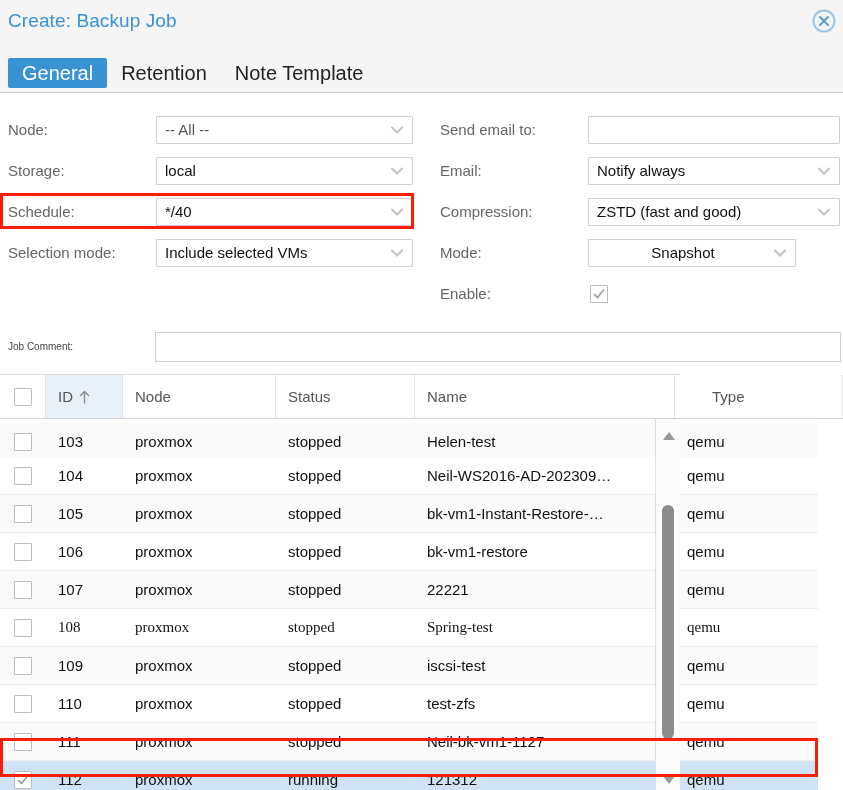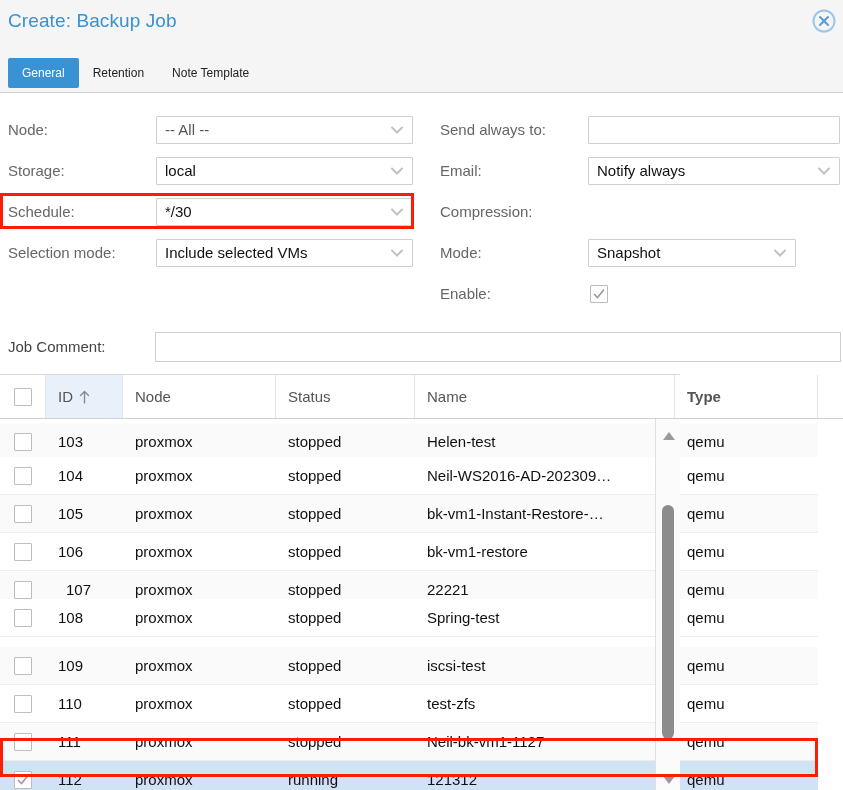--- a/index.html
+++ b/index.html
@@ -21,21 +21,21 @@
     font-size: 19px; color: #3892d4; letter-spacing: .1px;
   }
   .close-btn {
     position: absolute; right: 6px; top: 8px;
     width: 26px; height: 26px; cursor: pointer;
   }
   .close-btn svg { display: block; }
 
   .tabbar { position: absolute; left: 8px; top: 58px; height: 30px; display: flex; align-items: stretch; }
   .tab {
-    font-size: 12px; color: #222; padding: 0 14px;
+    font-size: 20px; color: #222; padding: 0 14px;
     display: flex; align-items: center; cursor: pointer;
     border-radius: 2px; white-space: nowrap;
   }
   .tab.active { background: #3892d4; color: #ffffff; }
 
   
   .form { position: absolute; left: 0; top: 93px; width: 843px; height: 275px; background: #fff; }
 
   .field { position: absolute; height: 28px; }
   .field .lbl {
@@ -62,21 +62,21 @@
     display: inline-flex; align-items: center; justify-content: center;
     border-radius: 1px; vertical-align: middle;
   }
   .checkbox svg { display: block; }
 
   
   .annot { position: absolute; border: 3px solid #fc1d05; pointer-events: none; z-index: 40; }
 
   
   .jobcomment { position: absolute; left: 0; top: 330px; width: 843px; height: 34px; }
-  .jobcomment .lbl { position: absolute; left: 8px; top: 0; height: 34px; line-height: 34px; font-size: 15px; color: #444; }
+  .jobcomment .lbl { position: absolute; left: 8px; top: 0; height: 34px; line-height: 34px; font-size: 10px; color: #444; }
   .jobcomment .box {
     position: absolute; left: 155px; top: 2px; width: 686px; height: 30px;
     border: 1px solid #cfcfcf; background: #fff;
   }
 
   
   .grid { position: absolute; left: 0; top: 374px; width: 680px; height: 416px; border-top: 1px solid #d8d8d8; }
   .ghead { position: absolute; left: 0; top: 0; width: 843px; height: 44px; background: #fff; border-bottom: 1px solid #d0d0d0; }
   .hcell {
     position: absolute; top: 0; height: 43px; font-size: 15px; color: #555;
@@ -154,21 +154,21 @@
         <svg width="12" height="8" viewBox="0 0 12 8">
             <path d="M1 1.5 L6 6.5 L11 1.5" fill="none" stroke="#c2c2c2" stroke-width="2" stroke-linecap="round"></path>
           </svg>
       </span>
     </div>
   </div>
 
   <div class="field" style="left:8px; top:105px; width:405px;">
     <span class="lbl">Schedule:</span>
     <div class="ctl" style="left:148px; width:257px;">
-      <span class="val">*/30</span>
+      <span class="val">*/40</span>
       <span class="chev">
         <svg width="12" height="8" viewBox="0 0 12 8">
             <path d="M1 1.5 L6 6.5 L11 1.5" fill="none" stroke="#c2c2c2" stroke-width="2" stroke-linecap="round"></path>
           </svg>
       </span>
     </div>
   </div>
 
   <div class="field" style="left:8px; top:146px; width:405px;">
     <span class="lbl">Selection mode:</span>
@@ -176,43 +176,51 @@
       <span class="val">Include selected VMs</span>
       <span class="chev">
         <svg width="12" height="8" viewBox="0 0 12 8">
             <path d="M1 1.5 L6 6.5 L11 1.5" fill="none" stroke="#c2c2c2" stroke-width="2" stroke-linecap="round"></path>
           </svg>
       </span>
     </div>
   </div>
 
   <div class="field" style="left:440px; top:23px; width:400px;">
-    <span class="lbl">Send always to:</span>
+    <span class="lbl">Send email to:</span>
     <div class="ctl" style="left:148px; width:252px;">
       <span class="val" placeholder=""></span>
     </div>
   </div>
 
   <div class="field" style="left:440px; top:64px; width:400px;">
     <span class="lbl">Email:</span>
     <div class="ctl" style="left:148px; width:252px;">
       <span class="val">Notify always</span>
       <span class="chev">
         <svg width="12" height="8" viewBox="0 0 12 8">
             <path d="M1 1.5 L6 6.5 L11 1.5" fill="none" stroke="#c2c2c2" stroke-width="2" stroke-linecap="round"></path>
           </svg>
       </span>
     </div>
   </div>
 
   <div class="field" style="left:440px; top:105px; width:400px;">
     <span class="lbl">Compression:</span>
-  </div>
-
-  <div class="field" style="left:440px; top:146px; width:400px;">
+    <div class="ctl" style="left:148px; width:252px;">
+      <span class="val">ZSTD (fast and good)</span>
+      <span class="chev">
+        <svg width="12" height="8" viewBox="0 0 12 8">
+            <path d="M1 1.5 L6 6.5 L11 1.5" fill="none" stroke="#c2c2c2" stroke-width="2" stroke-linecap="round"></path>
+          </svg>
+      </span>
+    </div>
+  </div>
+
+  <div class="field" style="left:440px; top:146px; width:400px;text-align:center;">
     <span class="lbl">Mode:</span>
     <div class="ctl" style="left:148px; width:208px;padding-left:40px;">
       <span class="val">Snapshot</span>
       <span class="chev">
         <svg width="12" height="8" viewBox="0 0 12 8">
             <path d="M1 1.5 L6 6.5 L11 1.5" fill="none" stroke="#c2c2c2" stroke-width="2" stroke-linecap="round"></path>
           </svg>
       </span>
     </div>
   </div>
@@ -252,21 +260,21 @@
     </div>
     <div class="hcell" style="left:123px; width:153px;">
       <span>Node</span>
     </div>
     <div class="hcell" style="left:415px; width:260px;">
       <span>Name</span>
     </div>
     <div class="hcell" style="left:276px; width:139px;">
       <span>Status</span>
     </div>
-    <div class="hcell" style="left:675px; width:143px;font-weight:bold;">
+    <div class="hcell" style="left:700px; width:143px;">
       <span>Type</span>
     </div>
   </div>
 
   <div class="gbody" id="grid-body">
       <div class="row odd" style="top: 4px;">
         <div class="cell cb" style="left: 0px; width: 46px;">
           <span class="checkbox"></span>
         </div>
         <div class="cell idc" style="left: 46px; width: 77px;">103</div>
@@ -302,27 +310,27 @@
         <div class="cell idc" style="left: 46px; width: 77px;">106</div>
         <div class="cell " style="left: 123px; width: 153px; padding-left: 12px;">proxmox</div>
         <div class="cell " style="left: 276px; width: 139px; padding-left: 12px;">stopped</div>
         <div class="cell " style="left: 415px; width: 260px; padding-left: 12px;">bk-vm1-restore</div>
         <div class="cell " style="left: 675px; width: 143px; padding-left: 12px;">qemu</div>
       </div>
       <div class="row odd" style="top: 152px;">
         <div class="cell cb" style="left: 0px; width: 46px;">
           <span class="checkbox"></span>
         </div>
-        <div class="cell idc" style="left: 54px; width: 77px;">107</div>
+        <div class="cell idc" style="left: 46px; width: 77px;">107</div>
         <div class="cell " style="left: 123px; width: 153px; padding-left: 12px;">proxmox</div>
         <div class="cell " style="left: 276px; width: 139px; padding-left: 12px;">stopped</div>
         <div class="cell " style="left: 415px; width: 260px; padding-left: 12px;">22221</div>
         <div class="cell " style="left: 675px; width: 143px; padding-left: 12px;">qemu</div>
       </div>
-      <div class="row even" style="top: 180px;">
+      <div class="row even" style="top: 190px; font-family: Liberation Serif, serif;">
         <div class="cell cb" style="left: 0px; width: 46px;">
           <span class="checkbox"></span>
         </div>
         <div class="cell idc" style="left: 46px; width: 77px;">108</div>
         <div class="cell " style="left: 123px; width: 153px; padding-left: 12px;">proxmox</div>
         <div class="cell " style="left: 276px; width: 139px; padding-left: 12px;">stopped</div>
         <div class="cell " style="left: 415px; width: 260px; padding-left: 12px;">Spring-test</div>
         <div class="cell " style="left: 675px; width: 143px; padding-left: 12px;">qemu</div>
       </div>
       <div class="row odd" style="top: 228px;">

